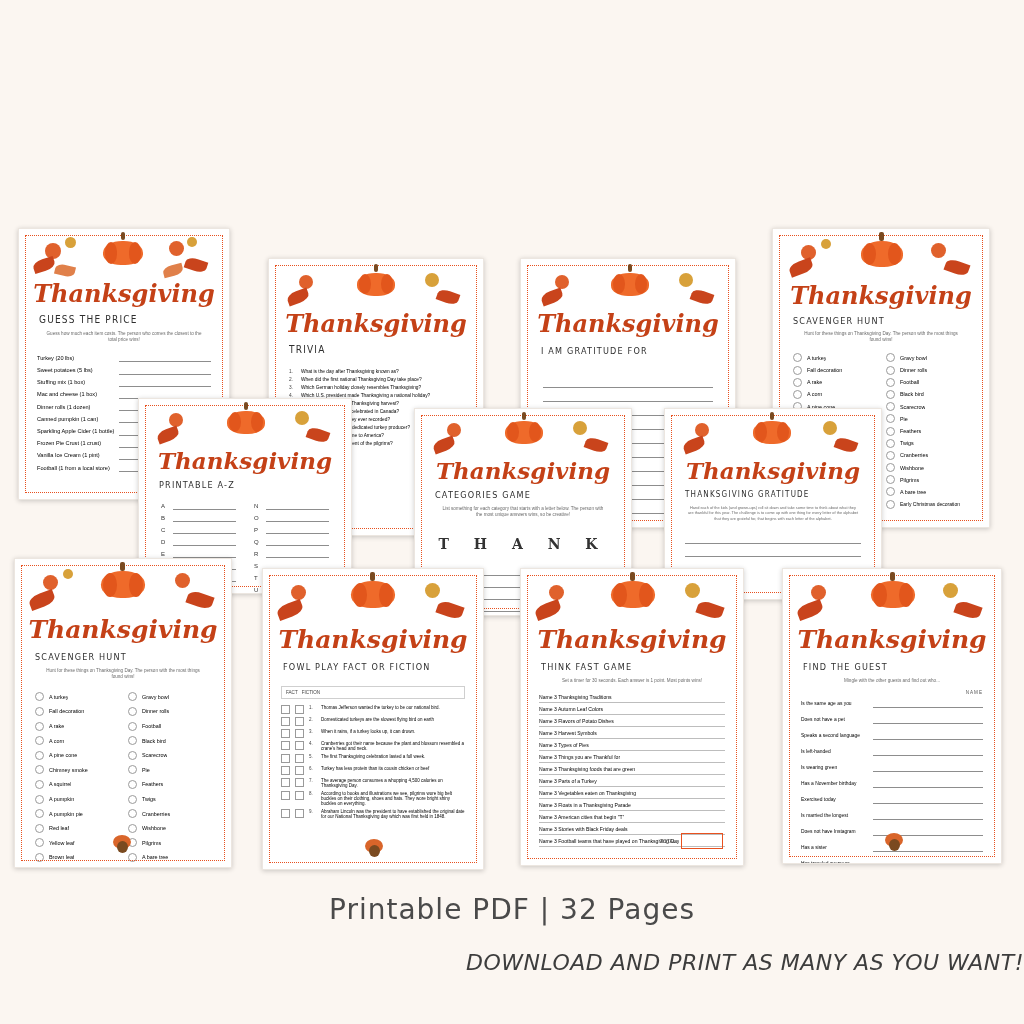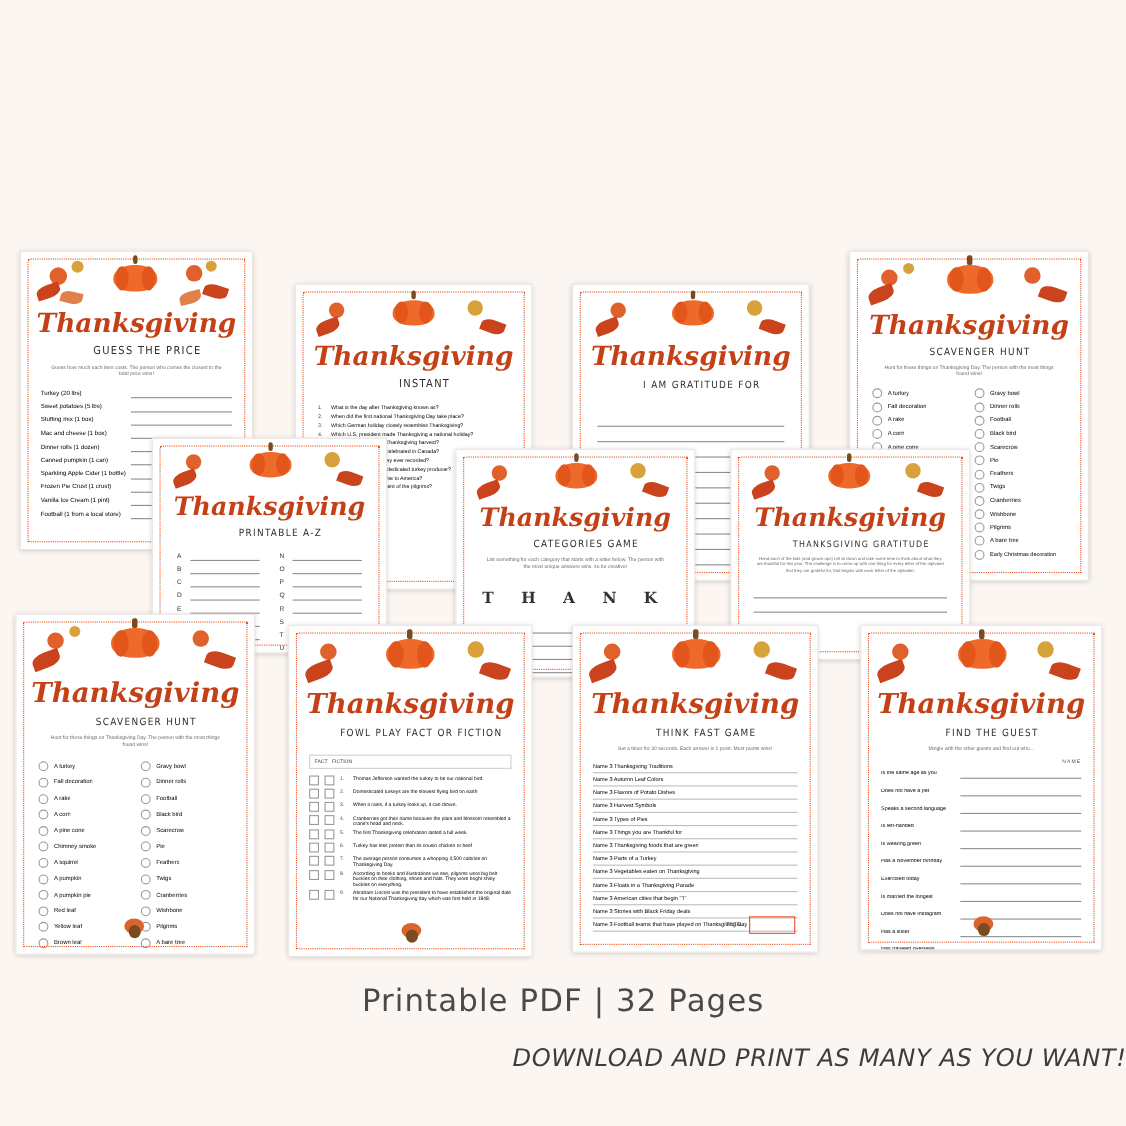--- a/index.html
+++ b/index.html
@@ -63,21 +63,21 @@
     border:1px dotted #e8511f;
     pointer-events:none;
   }
   .sheet .script{
     text-align:center;color:#c44117;
     font-family:"DejaVu Serif","Liberation Serif",serif;
     font-style:italic;font-weight:bold;
     white-space:nowrap;
   }
   .sheet .subtitle{
-    text-align:center;color:#2e2e2e;
+    color:#2e2e2e;
     font-family:"DejaVu Sans Condensed","Liberation Sans",sans-serif;
     letter-spacing:1.2px;
     margin-left:20px;
   }
   .sheet .instr{
     text-align:center;color:#6b6b6b;
     font-family:"Liberation Sans",sans-serif;
     line-height:1.35;
   }
   .rule{border-bottom:1px solid #8d8d8d;}
@@ -202,21 +202,21 @@
       <div class="dot" style="left:30px;top:16px;width:14px;height:14px;background:#e0612c;"></div>
       <div class="leaf" style="left:18px;top:32px;width:22px;height:12px;background:#c9441c;transform:rotate(-20deg);"></div>
       <div class="pumpkin" style="left:88px;top:10px;width:38px;height:30px;">
           <div class="stem"></div>
           <div class="body"></div>
         </div>
       <div class="dot" style="left:156px;top:14px;width:14px;height:14px;background:#d8a13a;"></div>
       <div class="leaf" style="left:168px;top:32px;width:22px;height:12px;background:#c9441c;transform:rotate(20deg);"></div>
     </div>
     <div class="script" style="margin-top:50px;font-size:24px;">Thanksgiving</div>
-    <div class="subtitle" style="margin-top:6px;font-size:10px;">INSTANT</div>
+    <div class="subtitle" style="margin-top:6px;font-size:10px;">TRIVIA</div>
     <div style="margin:14px 20px 0;">
       <div class="numline" style="font-size:4.8px;">
           <span class="n">1.</span>
           <span class="x">What is the day after Thanksgiving known as?</span>
         </div>
       <div class="numline" style="font-size:4.8px;">
           <span class="n">2.</span>
           <span class="x">When did the first national Thanksgiving Day take place?</span>
         </div>
       <div class="numline" style="font-size:4.8px;">

